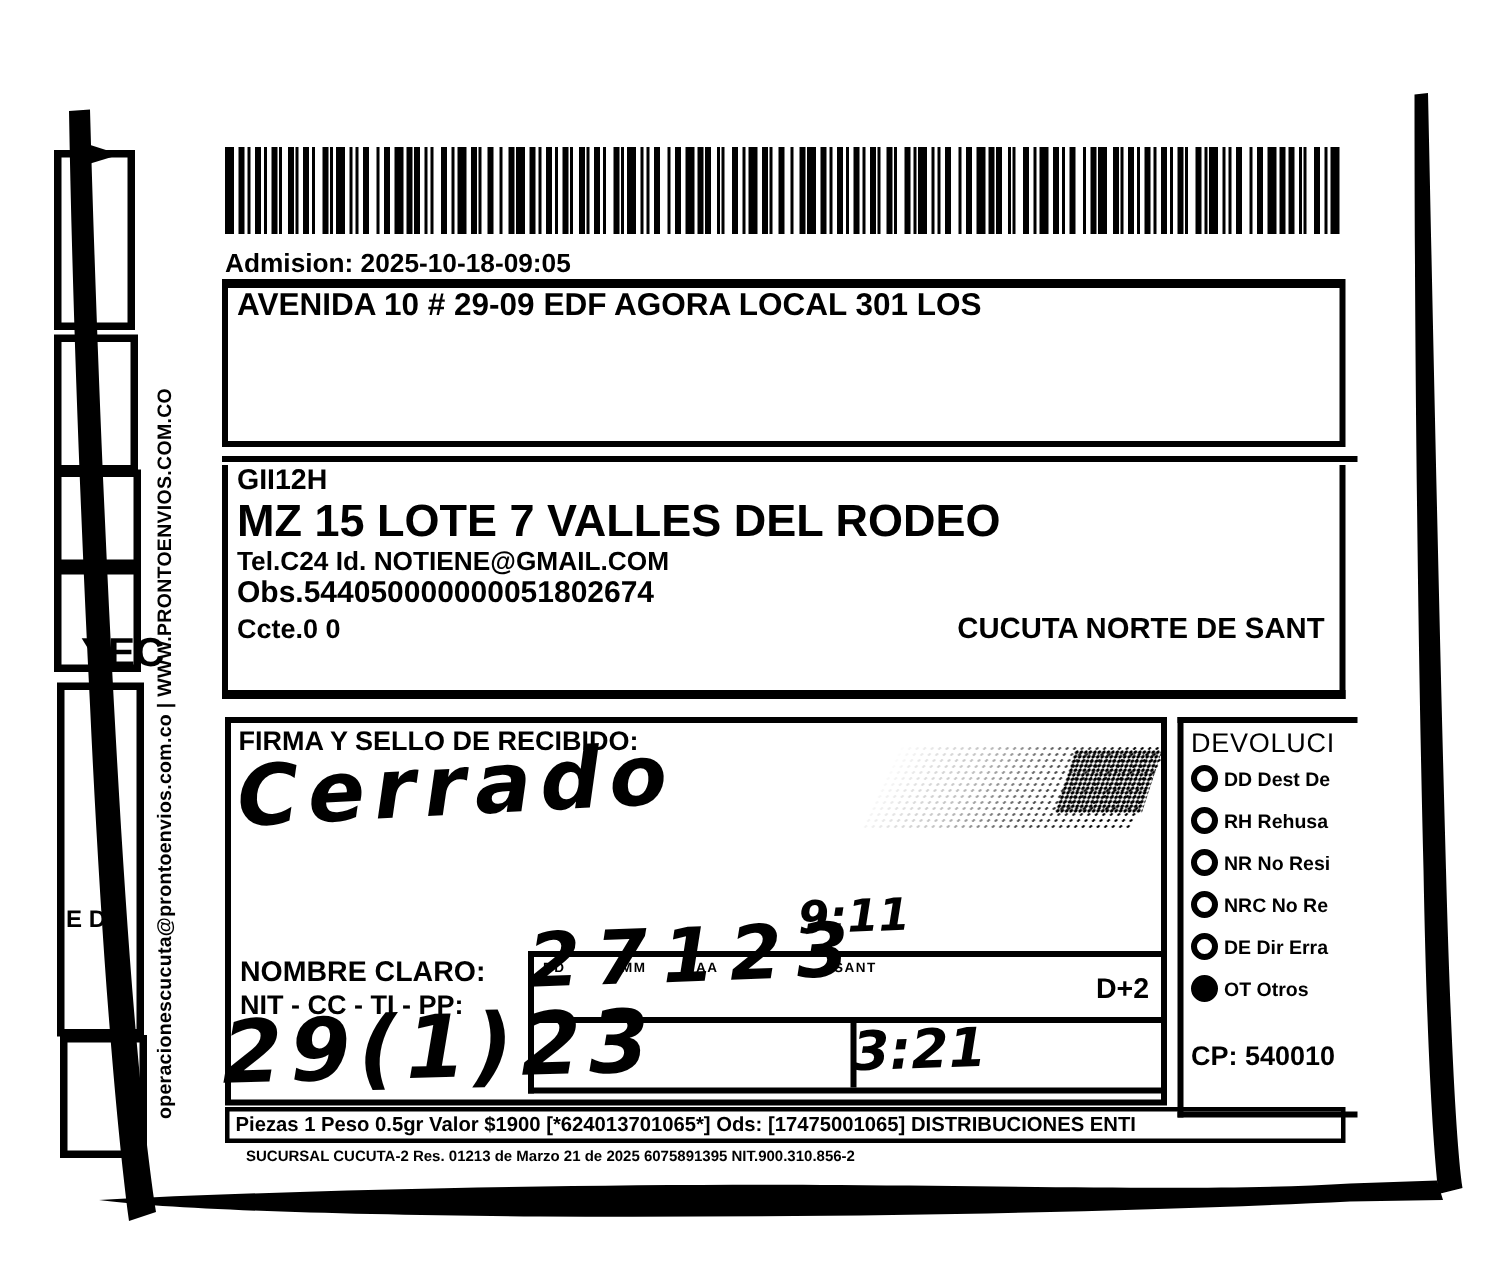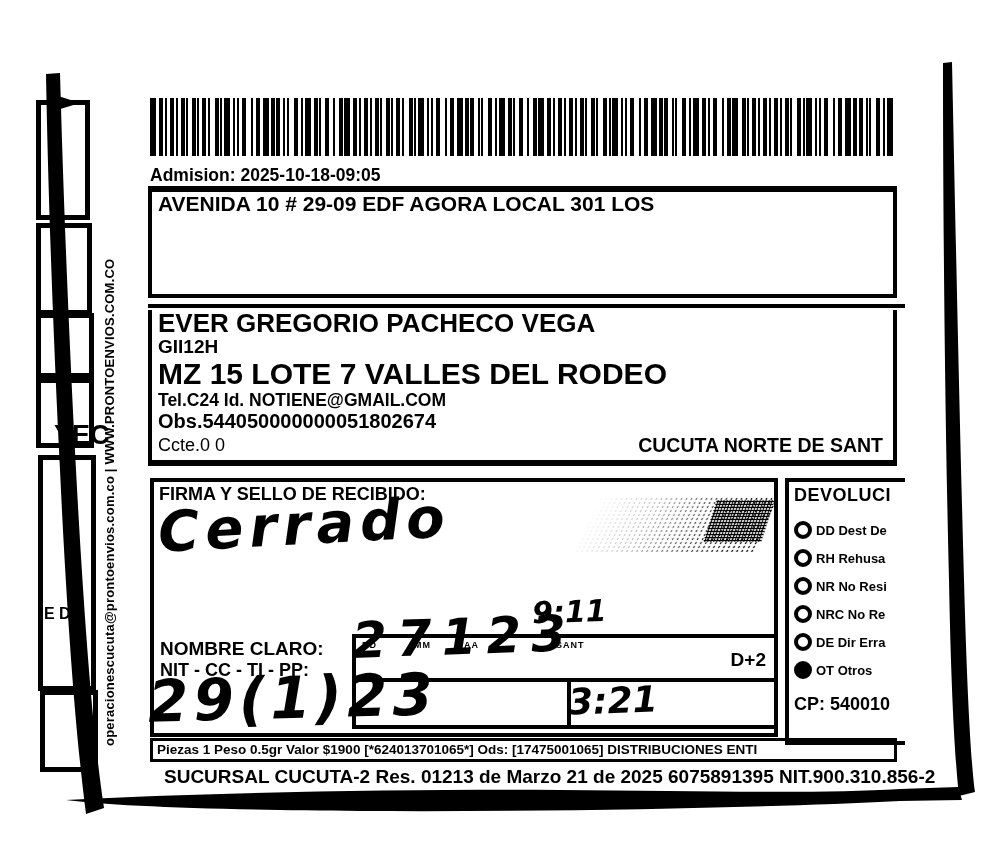--- a/index.html
+++ b/index.html
@@ -31,21 +31,21 @@
   .hr-a{position:absolute;left:0;top:206px;width:757px;height:4px;background:#000;}
   .recipient-box{position:absolute;left:0;top:212px;width:749px;height:156px;
                  border:0 solid #000;border-left-width:4px;border-right-width:4px;
                  border-bottom-width:6px;padding-left:6px;}
   .r-name{font-size:26px;line-height:26px;font-weight:bold;white-space:nowrap;}
   .r-code{font-size:19px;line-height:21px;font-weight:bold;}
   .r-addr{font-size:30px;line-height:33px;font-weight:bold;white-space:nowrap;}
   .r-tel{font-size:17.5px;line-height:20px;font-weight:bold;}
   .r-obs{font-size:20px;line-height:23px;font-weight:bold;}
   .r-row{display:flex;justify-content:space-between;padding-right:10px;line-height:24px;}
-  .r-ccte{font-size:18px;font-weight:normal;}
+  .r-ccte{font-size:18px;font-weight:bold;}
   .r-city{font-size:19.5px;font-weight:bold;}
   .firma-box{position:absolute;left:2px;top:380px;width:628px;height:259px;border:4px solid #000;}
   .firma-label{position:absolute;left:5px;top:2px;font-size:18px;font-weight:bold;}
   .nombre{position:absolute;left:6px;top:156px;font-size:19px;font-weight:bold;}
   .nit{position:absolute;left:6px;top:178px;font-size:18px;font-weight:bold;}
   .date-box{position:absolute;left:198px;top:152px;width:426px;height:48px;border:4px solid #000;}
   .dh{position:absolute;top:2px;font-size:9px;font-weight:bold;letter-spacing:1px;}
   .dplus{position:absolute;right:8px;top:11px;font-size:19px;font-weight:bold;}
   .row-below{position:absolute;left:198px;top:200px;width:426px;height:47px;
              border:4px solid #000;border-top:0;}
@@ -53,31 +53,31 @@
   .stamp{position:absolute;left:433px;top:15px;width:180px;height:55px;
          background-image:radial-gradient(circle,#000 .8px,transparent 1.15px);
          background-size:5px 4px;transform:skewX(-25deg);
          -webkit-mask-image:linear-gradient(100deg,transparent 0%,rgba(0,0,0,.25) 32%,rgba(0,0,0,.78) 65%,#000 85%);
          mask-image:linear-gradient(100deg,transparent 0%,rgba(0,0,0,.25) 32%,rgba(0,0,0,.78) 65%,#000 85%);}
   .stamp2{position:absolute;left:556px;top:18px;width:58px;height:42px;
           background-image:radial-gradient(circle,#000 1.1px,transparent 1.4px);
           background-size:3px 3px;transform:skewX(-18deg);}
   .devol-box{position:absolute;left:637px;top:380px;width:120px;height:267px;border:4px solid #000;
              border-right:none;padding:3px 0 0 5px;overflow:hidden;}
-  .devol-title{font-size:18px;font-weight:bold;letter-spacing:.5px;margin-bottom:14px;}
+  .devol-title{font-size:18px;font-weight:normal;letter-spacing:.5px;margin-bottom:3px;}
   .opt{display:flex;align-items:center;height:20px;margin-bottom:8px;white-space:nowrap;}
   .radio{width:18px;height:18px;border:4px solid #000;border-radius:50%;background:#fff;
          flex:none;margin-right:4px;}
   .radio.filled{background:#000;}
   .opt-label{font-size:13px;font-weight:bold;}
   .cp{position:absolute;left:5px;bottom:26px;font-size:18px;font-weight:bold;}
   .pieces-row{position:absolute;left:2px;top:640px;width:747px;height:24px;border:3px solid #000;
               font-size:13.5px;font-weight:bold;line-height:18px;padding-left:4px;
               white-space:nowrap;overflow:hidden;}
-  .sucursal{position:absolute;left:16px;top:668px;font-size:19px;font-weight:bold;white-space:nowrap;}
+  .sucursal{position:absolute;left:16px;top:668px;font-size:10px;font-weight:bold;white-space:nowrap;}
   
   .hw{position:absolute;font-family:"DejaVu Sans",sans-serif;font-style:italic;font-weight:bold;
       z-index:6;transform:rotate(-3deg);white-space:nowrap;}
   .hw-sig{left:158px;top:492px;font-size:56px;letter-spacing:6px;}
   .hw-time-top{left:532px;top:594px;font-size:30px;transform:rotate(-2deg);}
   .hw-date{left:352px;top:608px;font-size:50px;letter-spacing:10px;transform:rotate(-2deg);}
   .hw-time-bot{left:568px;top:680px;font-size:36px;transform:rotate(-2deg);}
   .hw-big{left:148px;top:664px;font-size:58px;letter-spacing:5px;transform:rotate(-1.5deg);}
   .edges{position:absolute;left:0;top:0;z-index:2;pointer-events:none;}
 </style>
@@ -359,21 +359,20 @@
       <span class="admision">Admision: 2025-10-18-09:05</span>
     </div>
 
     <div class="sender-box">
       <div class="s3">AVENIDA 10 # 29-09 EDF AGORA LOCAL 301 LOS</div>
     </div>
 
     <div class="hr-a"></div>
 
     <div class="recipient-box">
-      <div class="r-name">EVER GREGORIO PACHECO VEGA</div>
       <div class="r-code">GII12H</div>
       <div class="r-addr">MZ 15 LOTE 7 VALLES DEL RODEO</div>
       <div class="r-tel">Tel.C24 Id. NOTIENE@GMAIL.COM</div>
       <div class="r-obs">Obs.544050000000051802674</div>
       <div class="r-row">
         <span class="r-ccte">Ccte.0 0</span>
         <span class="r-city">CUCUTA NORTE DE SANT</span>
       </div>
     </div>
 

